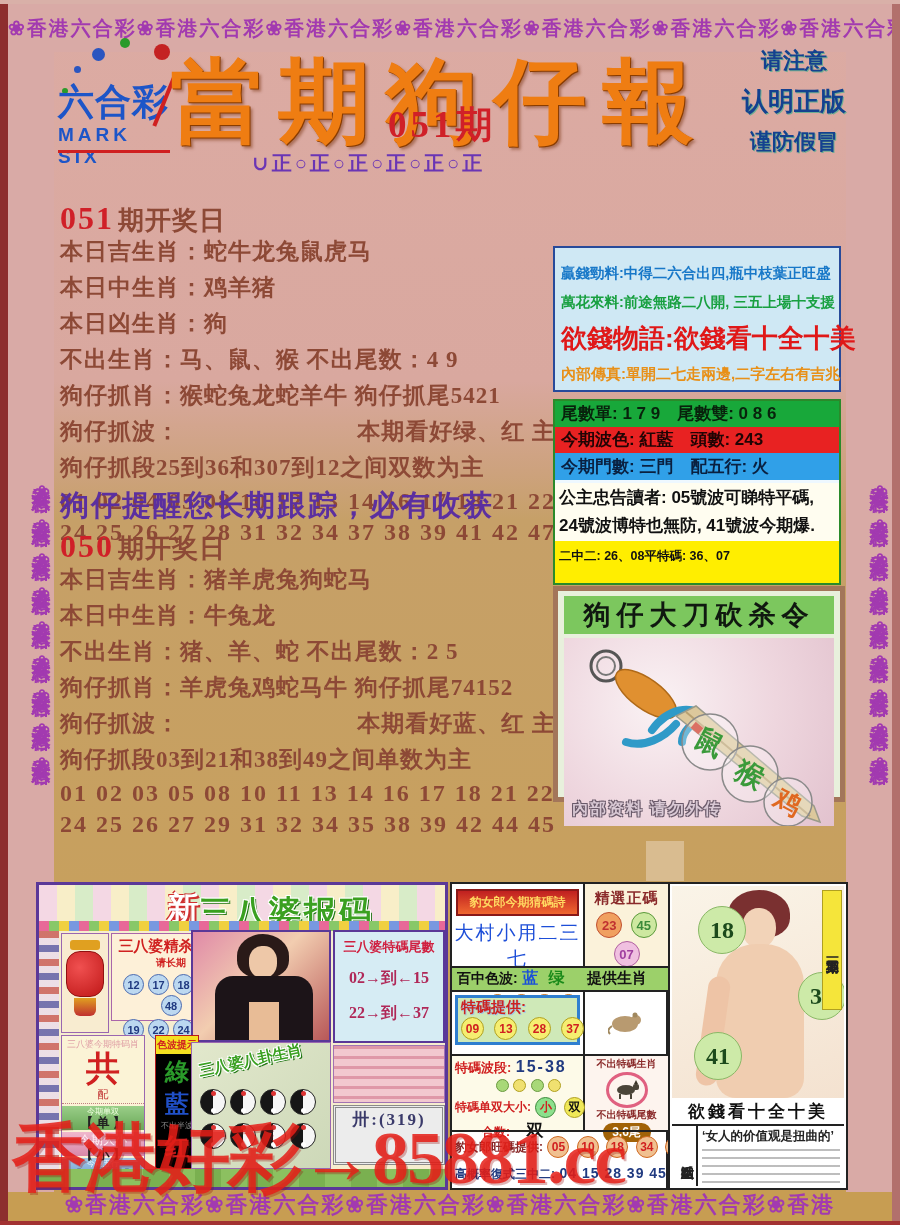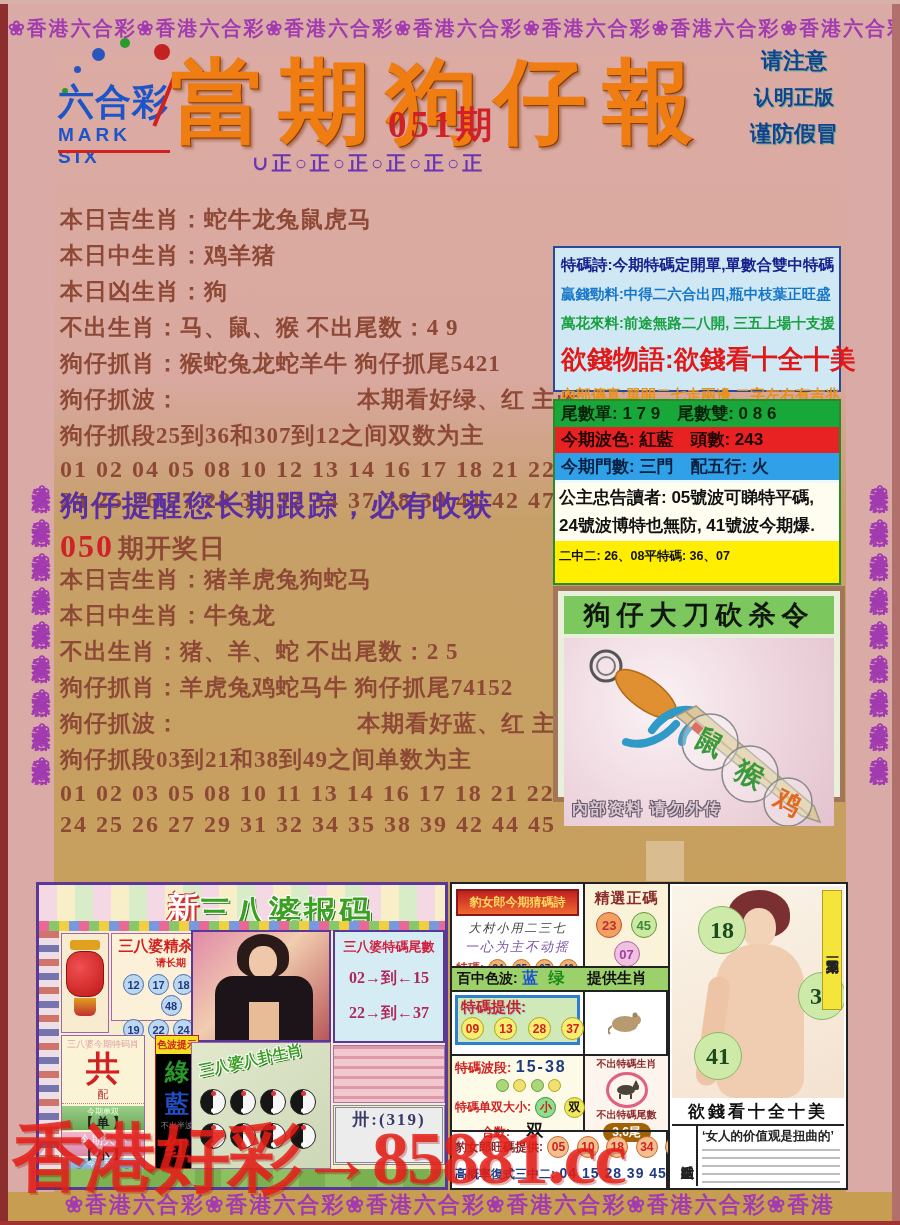--- a/index.html
+++ b/index.html
@@ -52,27 +52,31 @@
     <div class="abs" style="left:0px;top:114px;width:112px;height:3px;background:#d02020;"></div>
   </div>
 
   <div class="abs" style="left:170px;top:40px;font-size:92px;font-weight:bold;color:#ef7d12;letter-spacing:16px;white-space:nowrap;
               text-shadow:1px 1px 0 #8a3c00,3px 3px 3px rgba(110,40,0,.45);">當期狗仔報</div>
 
   <div class="abs" style="left:388px;top:100px;font-size:37px;font-weight:bold;color:#d02028;letter-spacing:4px;">051期</div>
 
   <div class="abs sans" style="left:742px;top:46px;width:104px;">
     <div style="font-size:22px;font-weight:bold;color:#14418f;text-shadow:1px 1px 0 #6fae92;margin-bottom:8px;text-align:center;">请注意</div>
-    <div style="font-size:20px;font-weight:bold;color:#14418f;text-shadow:1px 1px 0 #6fae92;margin-bottom:8px;text-align:center;">认明正版</div>
+    <div style="font-size:26px;font-weight:bold;color:#14418f;text-shadow:1px 1px 0 #6fae92;margin-bottom:8px;text-align:center;">认明正版</div>
     <div style="font-size:22px;font-weight:bold;color:#14418f;text-shadow:1px 1px 0 #6fae92;text-align:center;">谨防假冒</div>
   </div>
 
   <div class="abs" style="left:252px;top:150px;font-size:20px;font-weight:bold;color:#6a35b5;letter-spacing:3px;">∪正○正○正○正○正○正</div>
 
   <div class="abs" style="left:60px;top:200px;width:540px;">
+    <div style="height:32px;">
+      <span style="font-size:32px;font-weight:bold;color:#d02028;letter-spacing:2px;">051</span>
+      <span class="rl" style="font-size:26px;">期开奖日</span>
+    </div>
     <div class="rl" style="margin-top:4px;">本日吉生肖：蛇牛龙兔鼠虎马</div>
     <div class="rl" style="margin-top:5px;">本日中生肖：鸡羊猪</div>
     <div class="rl" style="margin-top:5px;">本日凶生肖：狗</div>
     <div class="rl" style="margin-top:5px;">不出生肖：马、鼠、猴 不出尾数：4 9</div>
     <div class="rl" style="margin-top:5px;">狗仔抓肖：猴蛇兔龙蛇羊牛 狗仔抓尾5421</div>
     <div style="display:flex;justify-content:space-between;width:520px;margin-top:5px;">
       <span class="rl">狗仔抓波：</span>
       <span class="rl">本期看好绿、红 主蓝</span>
     </div>
     <div class="rl" style="margin-top:5px;">狗仔抓段25到36和307到12之间双数为主</div>
@@ -94,21 +98,20 @@
     <div style="display:flex;justify-content:space-between;width:520px;margin-top:5px;">
       <span class="rl">狗仔抓波：</span>
       <span class="rl">本期看好蓝、红 主蓝</span>
     </div>
     <div class="rl" style="margin-top:5px;">狗仔抓段03到21和38到49之间单数为主</div>
     <div class="nums" style="margin-top:5px;">01 02 03 05 08 10 11 13 14 16 17 18 21 22 23</div>
     <div class="nums" style="margin-top:4px;">24 25 26 27 29 31 32 34 35 38 39 42 44 45</div>
   </div>
 
   <div class="abs" style="left:553px;top:246px;width:288px;height:146px;background:#cfe8f4;border:2px solid #274a9a;box-sizing:border-box;padding:7px 6px;">
-    <div class="pl" style="font-size:15.5px;color:#16218c;">特碼詩:今期特碼定開單,單數合雙中特碼</div>
     <div class="pl" style="font-size:14.5px;color:#1878c8;margin-top:9px;">贏錢勁料:中得二六合出四,瓶中枝葉正旺盛</div>
     <div class="pl" style="font-size:14.5px;color:#18a040;margin-top:10px;">萬花來料:前途無路二八開, 三五上場十支援</div>
     <div class="pl" style="font-size:26px;color:#e01818;margin-top:9px;">欲錢物語:欲錢看十全十美</div>
     <div class="pl" style="font-size:15px;color:#e89018;margin-top:9px;">內部傳真:單開二七走兩邊,二字左右有吉兆</div>
   </div>
 
   <div class="abs" style="left:553px;top:399px;width:288px;background:#fff;border:2px solid #2a8a2a;box-sizing:border-box;">
     <div class="pl" style="background:#18a83a;color:#08220c;font-size:17px;height:26px;line-height:26px;padding-left:6px;">尾數單: 1 7 9　尾數雙: 0 8 6</div>
     <div class="pl" style="background:#e82222;color:#200404;font-size:17px;height:26px;line-height:26px;padding-left:6px;">今期波色: 紅藍　頭數: 243</div>
     <div class="pl" style="background:#30a0e8;color:#0a2040;font-size:17px;height:27px;line-height:27px;padding-left:6px;border-bottom:3px solid #eef8ff;">今期門數: 三門　配五行: 火</div>
@@ -237,21 +240,21 @@
       <div style="font-size:17px;font-weight:bold;color:#3a3a6a;letter-spacing:2px;">卅:(319)</div>
     </div>
 
     <div class="abs" style="left:0;top:284px;width:406px;height:18px;background:repeating-linear-gradient(90deg,#7ab050 0 26px,#8cc060 26px 52px);"></div>
   </div>
 
   <div class="abs sans" style="left:450px;top:882px;width:218px;height:308px;border:2px solid #222;box-sizing:border-box;background:#fff;">
 
     <div class="abs" style="left:0;top:0;width:133px;height:82px;border-right:2px solid #222;box-sizing:border-box;">
       <div style="margin:5px 4px 0;background:linear-gradient(180deg,#c02020,#f06830);border:2px solid #8a1818;color:#ffd860;font-size:12px;font-weight:bold;text-align:center;padding:3px 0;white-space:nowrap;overflow:hidden;">豹女郎今期猜碼詩</div>
-      <div style="font-size:12px;color:#404040;font-style:italic;text-align:center;margin-top:4px;letter-spacing:2px;">大村小用二三七</div>
+      <div style="font-size:19px;color:#1d4ed8;text-align:center;margin-top:4px;letter-spacing:2px;">大村小用二三七</div>
       <div style="font-size:13px;color:#7a55aa;font-style:italic;text-align:center;margin-top:1px;letter-spacing:2px;">一心为主不动摇</div>
       <div style="margin-top:2px;padding-left:4px;white-space:nowrap;">
         <span style="font-size:12px;color:#c03030;font-weight:bold;">特碼:</span>
         <span class="nc" style="width:17px;height:17px;background:#f0b070;border:1px solid #c07020;color:#203a80;font-size:10px;">24</span>
         <span class="nc" style="width:17px;height:17px;background:#f0b070;border:1px solid #c07020;color:#203a80;font-size:10px;">35</span>
         <span class="nc" style="width:17px;height:17px;background:#f0b070;border:1px solid #c07020;color:#203a80;font-size:10px;">07</span>
         <span class="nc" style="width:17px;height:17px;background:#f0b070;border:1px solid #c07020;color:#203a80;font-size:10px;">46</span>
       </div>
     </div>
 

